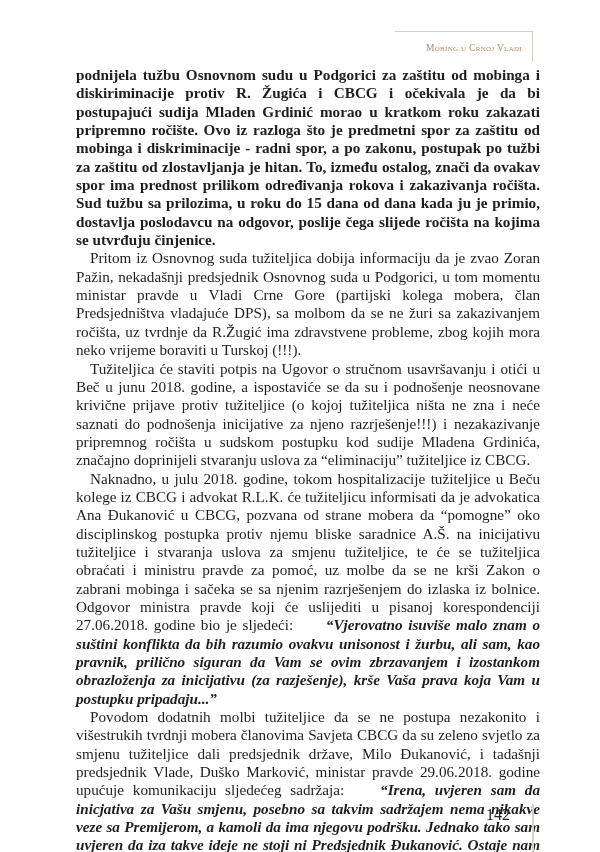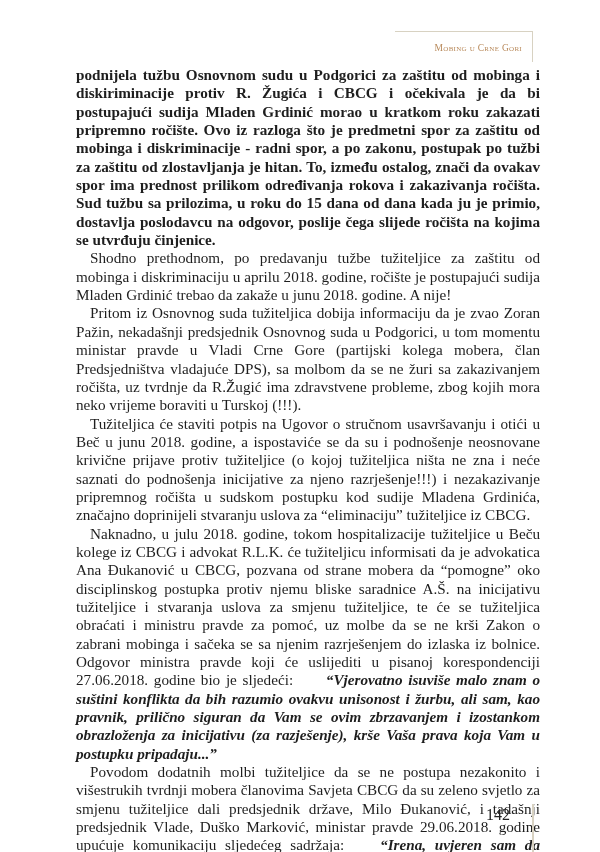--- a/index.html
+++ b/index.html
@@ -27,26 +27,25 @@
     position: absolute; left: 486px; top: 806px; font-size: 16px; color: #222;
   }
   .folio-rule {
     position: absolute; left: 532px; top: 804px; width: 1.5px; height: 48px; background: #d8d2c2;
   }
 </style>
 </head>
 <body>
 
 <div class="running-head">
-  <span class="running-head-text">Mobing u Crne Gori</span>
+  <span class="running-head-text">Mobing u Crnoj Vladi</span>
 </div>
 
 <div class="body-text">
   <p class="first"><span>podnijela tužbu Osnovnom sudu u Podgorici za zaštitu od mobinga i diskiriminacije protiv R. Žugića i CBCG i očekivala je da bi postupajući sudija Mladen Grdinić morao u kratkom roku zakazati pripremno ročište. Ovo iz razloga što je predmetni spor za zaštitu od mobinga i diskriminacije - radni spor, a po zakonu, postupak po tužbi za zaštitu od zlostavljanja je hitan. To, između ostalog, znači da ovakav spor ima prednost prilikom određivanja rokova i zakazivanja ročišta. Sud tužbu sa prilozima, u roku do 15 dana od dana kada ju je primio, dostavlja poslodavcu na odgovor, poslije čega slijede ročišta na kojima se utvrđuju činjenice.</span></p>
-  <p><span>Shodno prethodnom, po predavanju tužbe tužiteljice za zaštitu od mobinga i diskriminaciju u aprilu 2018. godine, ročište je postupajući sudija Mladen Grdinić trebao da zakaže u junu 2018. godine. A nije!</span></p>
   <p><span>Pritom iz Osnovnog suda tužiteljica dobija informaciju da je zvao Zoran Pažin, nekadašnji predsjednik Osnovnog suda u Podgorici, u tom momentu ministar pravde u Vladi Crne Gore (partijski kolega mobera, član Predsjedništva vladajuće DPS), sa molbom da se ne žuri sa zakazivanjem ročišta, uz tvrdnje da R.Žugić ima zdravstvene probleme, zbog kojih mora neko vrijeme boraviti u Turskoj (!!!).</span></p>
   <p><span>Tužiteljica će staviti potpis na Ugovor o stručnom usavršavanju i otići u Beč u junu 2018. godine, a ispostaviće se da su i podnošenje neosnovane krivične prijave protiv tužiteljice (o kojoj tužiteljica ništa ne zna i neće saznati do podnošenja inicijative za njeno razrješenje!!!) i nezakazivanje pripremnog ročišta u sudskom postupku kod sudije Mladena Grdinića, značajno doprinijeli stvaranju uslova za “eliminaciju” tužiteljice iz CBCG.</span></p>
   <p><span>Naknadno, u julu 2018. godine, tokom hospitalizacije tužiteljice u Beču kolege iz CBCG i advokat R.L.K. će tužiteljicu informisati da je advokatica Ana Đukanović u CBCG, pozvana od strane mobera da “pomogne” oko disciplinskog postupka protiv njemu bliske saradnice A.Š. na inicijativu tužiteljice i stvaranja uslova za smjenu tužiteljice, te će se tužiteljica obraćati i ministru pravde za pomoć, uz molbe da se ne krši Zakon o zabrani mobinga i sačeka se sa njenim razrješenjem do izlaska iz bolnice. Odgovor ministra pravde koji će uslijediti u pisanoj korespondenciji 27.06.2018. godine bio je sljedeći: </span><span class="q">“Vjerovatno isuviše malo znam o suštini konflikta da bih razumio ovakvu unisonost i žurbu, ali sam, kao pravnik, prilično siguran da Vam se ovim zbrzavanjem i izostankom obrazloženja za inicijativu (za razješenje), krše Vaša prava koja Vam u postupku pripadaju...”</span></p>
   <p><span>Povodom dodatnih molbi tužiteljice da se ne postupa nezakonito i višestrukih tvrdnji mobera članovima Savjeta CBCG da su zeleno svjetlo za smjenu tužiteljice dali predsjednik države, Milo Đukanović, i tadašnji predsjednik Vlade, Duško Marković, ministar pravde 29.06.2018. godine upućuje komunikaciju sljedećeg sadržaja: </span><span class="q">“Irena, uvjeren sam da inicjativa za Vašu smjenu, posebno sa takvim sadržajem nema nikakve veze sa Premijerom, a kamoli da ima njegovu podršku. Jednako tako sam uvjeren da iza takve ideje ne stoji ni Predsjednik Đukanović. Ostaje nam da se zainteresujemo s kim se pokušava u Parlamentu doći do nekakve većine za takvu oduku…”</span></p>
 </div>
 
 <div class="folio">142</div>
 <div class="folio-rule"></div>
 
 </body></html>

